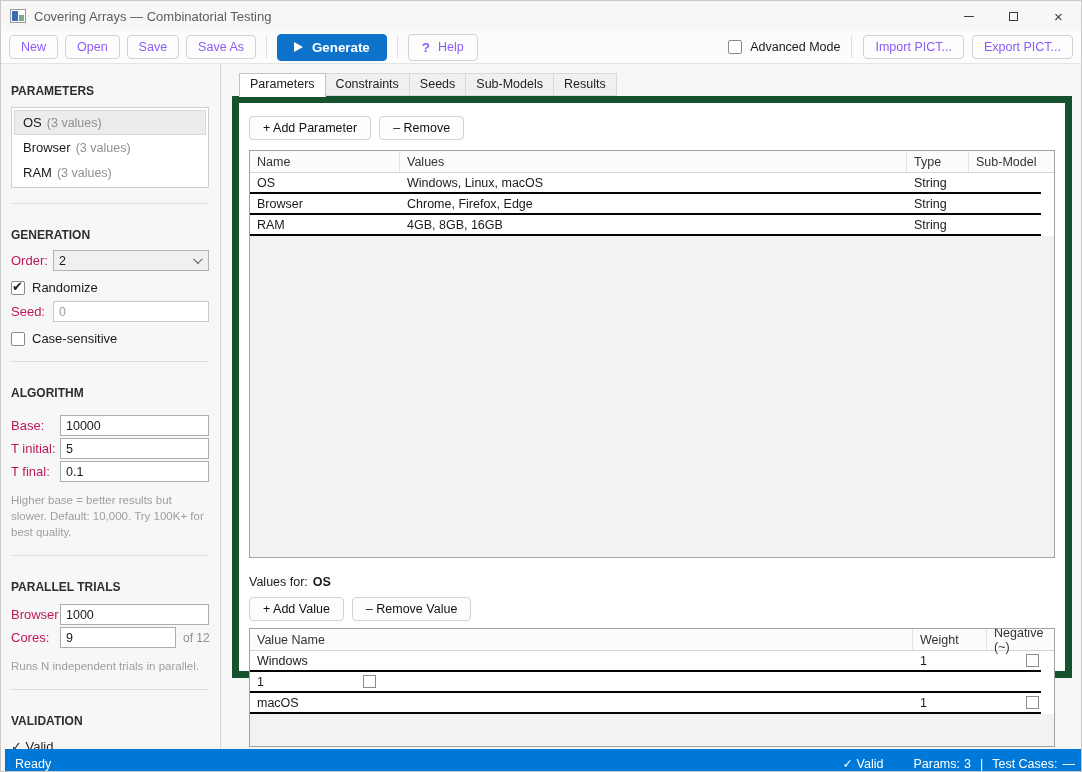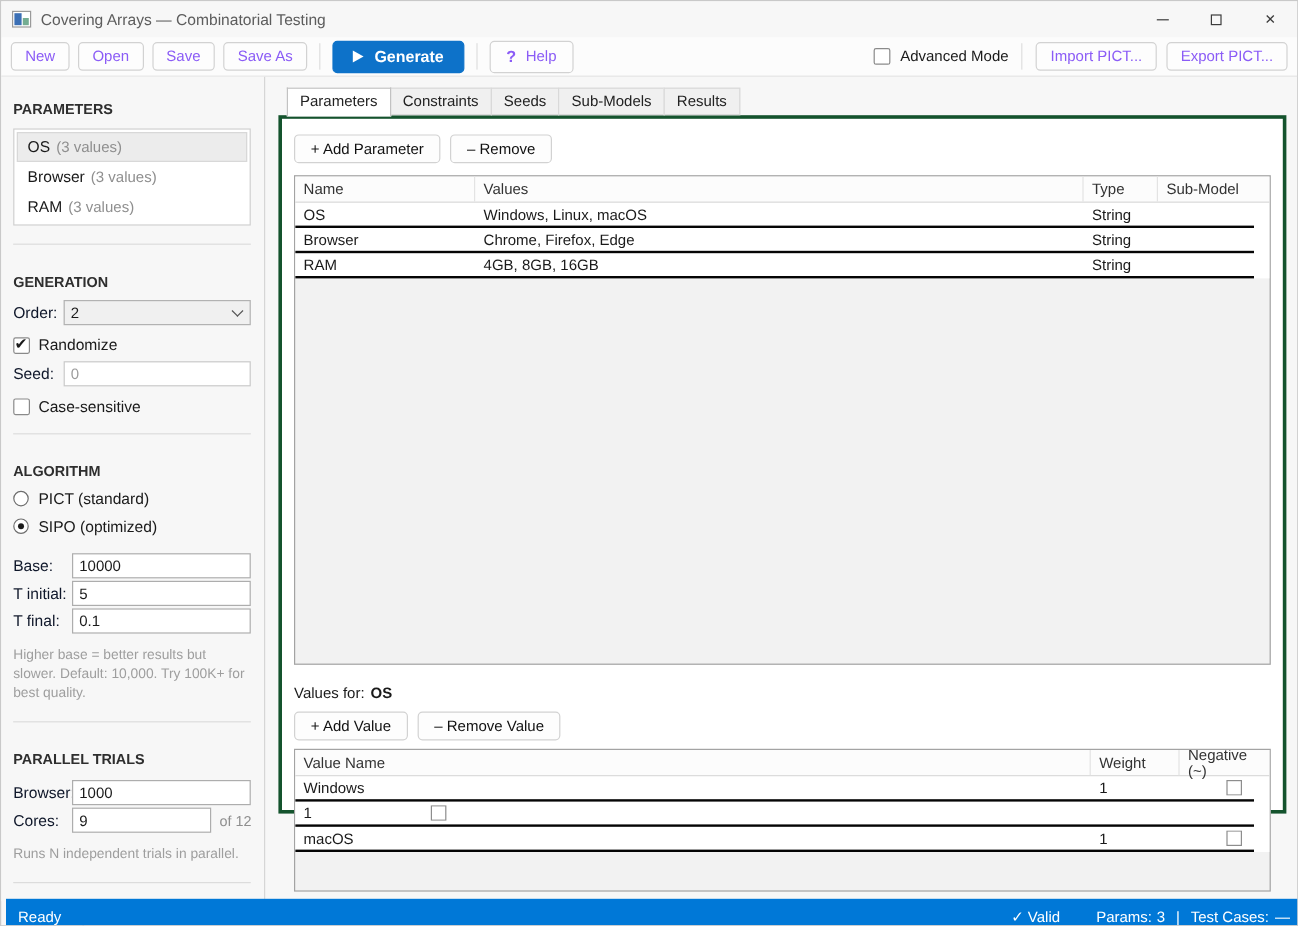--- a/index.html
+++ b/index.html
@@ -38,21 +38,21 @@
   .side-header { font-weight:bold; font-size:12px; color:#2e2e2e; }
   .divider { border-top:1px solid #dcdcdc; margin-top:15px; }
   .mt12 { margin-top:24px; }
 
   .paramlist { border:1px solid #cfcfcf; background:#fff; margin-top:9px; padding:2px; }
   .paramitem { display:flex; gap:5px; padding:4px 8px; font-size:13px; align-items:baseline; border:1px solid transparent; }
   .paramitem.selected { background:#ececec; border-color:#d8d8d8; }
   .param-count { color:#8f8f8f; font-size:12.5px; }
 
   .frow { display:flex; align-items:center; margin-top:8px; }
-  .frow .flabel { font-size:13px; color:#0f172a; flex:none; }
+  .frow .flabel { font-size:13px; color:#be185d; flex:none; }
   .lab40 { width:42px; } .lab47 { width:49px; }
   .field { flex:1; height:21px; border:1px solid #adadad; background:#fff; padding:0 5px; font-size:12.5px; display:flex; align-items:center; overflow:hidden; }
   .combo { background:#f0f0f0; border-color:#b2b2b2; justify-content:space-between; }
   .chev { width:7px; height:7px; border-right:1px solid #555; border-bottom:1px solid #555; transform:rotate(45deg) translateY(-2px); margin-right:3px; flex:none; }
   .disabled-val { color:#9c9c9c; }
   .field.dim { border-color:#c9c9c9; }
   .cbrow { display:flex; align-items:center; gap:7px; margin-top:9px; font-size:13px; }
   .radio-row { display:flex; gap:8px; align-items:center; margin-top:8px; font-size:13px; }
   .radio { width:13px; height:13px; border:1px solid #6e6e6e; border-radius:50%; background:#fff; position:relative; flex:none; }
   .radio.selected::after { content:""; position:absolute; left:3px; top:3px; width:5px; height:5px; background:#1b1b1b; border-radius:50%; }
@@ -60,21 +60,21 @@
   .of-suffix { color:#8f8f8f; margin-left:7px; font-size:12px; flex:none; }
   .field.narrow { flex:0 0 116px; }
   .valid-line { margin-top:11px; font-size:13px; color:#262626; }
 
   
   .main { flex:1; padding:9px 9px 0 11px; min-width:0; }
   .tabs { display:flex; margin-left:7px; position:relative; z-index:2; }
   .tab { padding:3px 10px 4px; background:#f0f0f0; border:1px solid #d9d9d9; margin-left:-1px; font-size:12.5px; color:#222; }
   .tab:first-child { margin-left:0; }
   .tab.active { background:#fff; border-color:#c2c2c2; border-bottom:1px solid #fff; margin-bottom:-1px; position:relative; z-index:3; }
-  .panel { position:relative; background:#fff; border:3px solid #14532d; height:582px; padding:13px 10px 0 10px; z-index:1; }
+  .panel { position:relative; background:#fff; border:7px solid #14532d; height:582px; padding:13px 10px 0 10px; z-index:1; }
 
   .btnrow { display:flex; gap:8px; }
   .panel-btn { background:#fdfdfd; border:1px solid #d2d2d2; border-radius:4px; padding:4px 13px; font-size:12.5px; color:#111; }
 
   .grid { border:1px solid #a3a3a3; background:#f2f2f2; overflow:hidden; }
   .grid-header { display:flex; height:22px; background:#fcfcfc; border-bottom:1px solid #d4d4d4; align-items:stretch; }
   .gh-cell { padding-left:7px; font-size:12.5px; color:#333; border-right:1px solid #e3e3e3; display:flex; align-items:center; }
   .gh-cell:last-child { border-right:none; flex:1; }
   .grid-rows { background:#fff; }
   .grow { display:flex; height:21px; align-items:center; width:calc(100% - 13px); border-bottom:2px solid #050505; }
@@ -181,30 +181,20 @@
           <span class="disabled-val">0</span>
         </div>
       </div>
       <div class="cbrow">
         <span class="cb"></span>
         <span>Case-sensitive</span>
       </div>
 
       <div class="divider"></div>
       <div class="side-header mt12">ALGORITHM</div>
-      <div>
-          <div class="radio-row">
-            <span class="radio"></span>
-            <span>PICT (standard)</span>
-          </div>
-          <div class="radio-row">
-            <span class="radio selected"></span>
-            <span>SIPO (optimized)</span>
-          </div>
-        </div>
       <div class="frow" style="margin-top:15px;">
         <span class="flabel lab47">Base:</span>
         <div class="field">
             <span>10000</span>
           </div>
       </div>
       <div class="frow" style="margin-top:2px;">
         <span class="flabel lab47">T initial:</span>
         <div class="field">
             <span>5</span>

